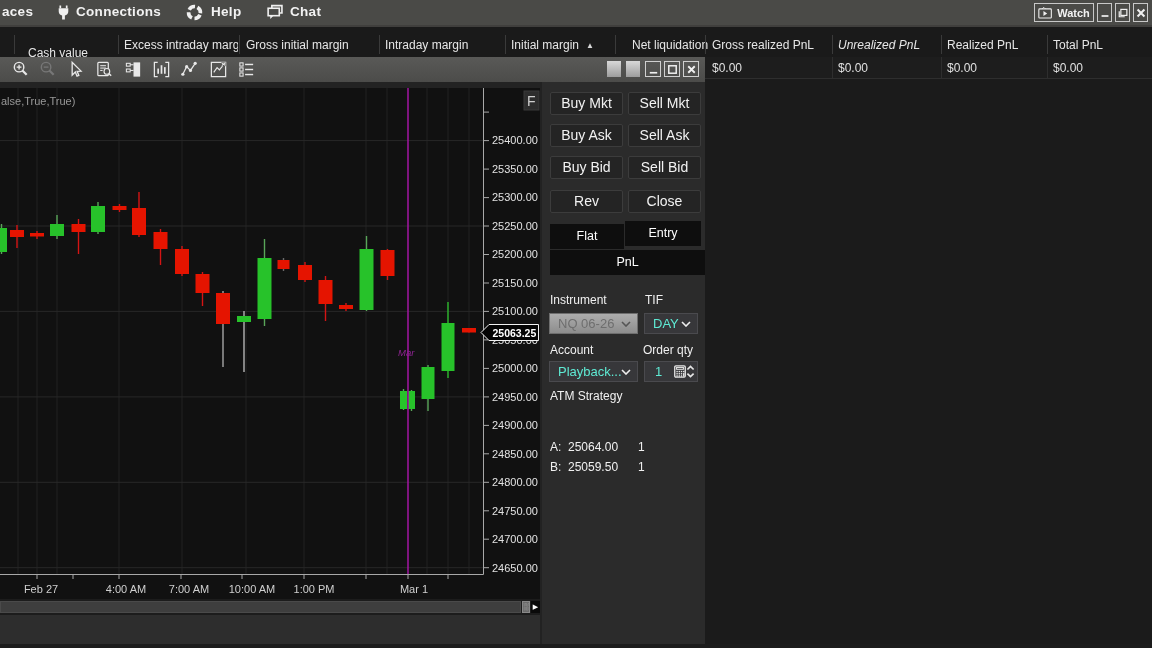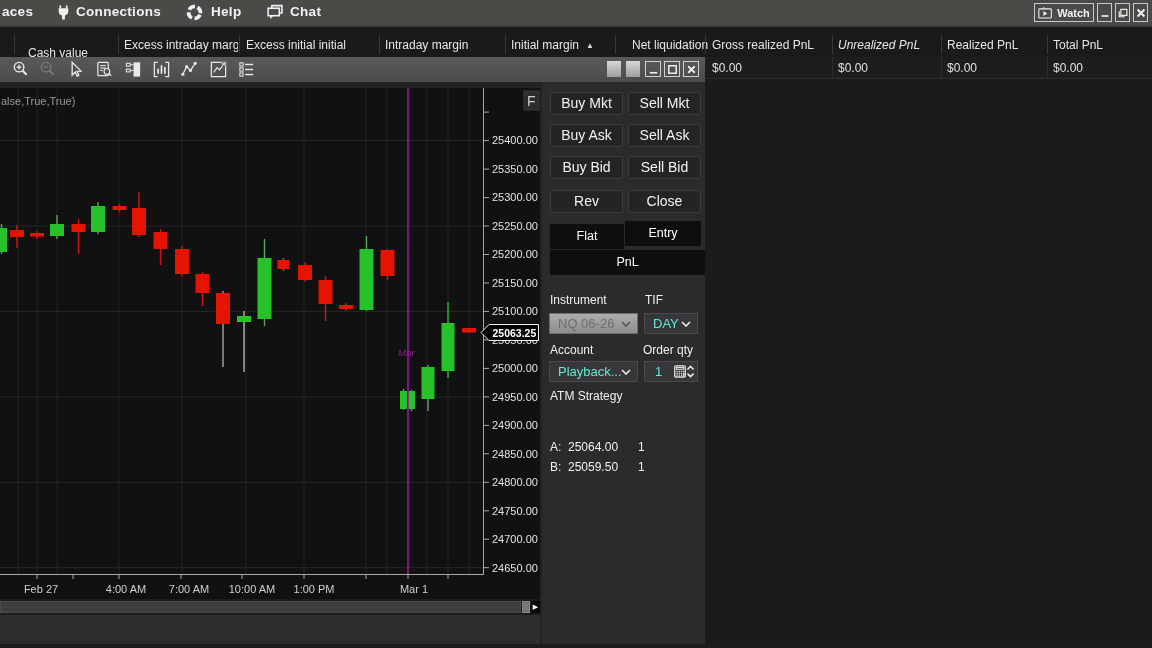--- a/index.html
+++ b/index.html
@@ -85,21 +85,21 @@
         </svg>
       </div>
     </div>
     <div id="gap"></div>
     <div id="thead">
       <div class="hsep" style="left:14px"></div>
       <span class="hlab" style="left:28px;margin-top:8px;">Cash value</span>
       <div class="hsep" style="left:118px"></div>
       <span class="hlab" style="left:124px;width:114px;overflow:hidden;white-space:nowrap;">Excess intraday margin</span>
       <div class="hsep" style="left:239px"></div>
-      <span class="hlab" style="left:246px;">Excess initial initial</span>
+      <span class="hlab" style="left:246px;">Gross initial margin</span>
       <div class="hsep" style="left:379px"></div>
       <span class="hlab" style="left:385px;">Intraday margin</span>
       <div class="hsep" style="left:505px"></div>
       <span class="hlab" style="left:511px;">Initial margin</span>
       <div class="hsep" style="left:615px"></div>
       <span class="hlab" style="left:624px;margin-left:8px;">Net liquidation</span>
       <div class="hsep" style="left:705px"></div>
       <span class="hlab" style="left:712px;">Gross realized PnL</span>
       <div class="hsep" style="left:832px"></div>
       <span class="hlab" style="left:838px;font-style:italic;">Unrealized PnL</span>

